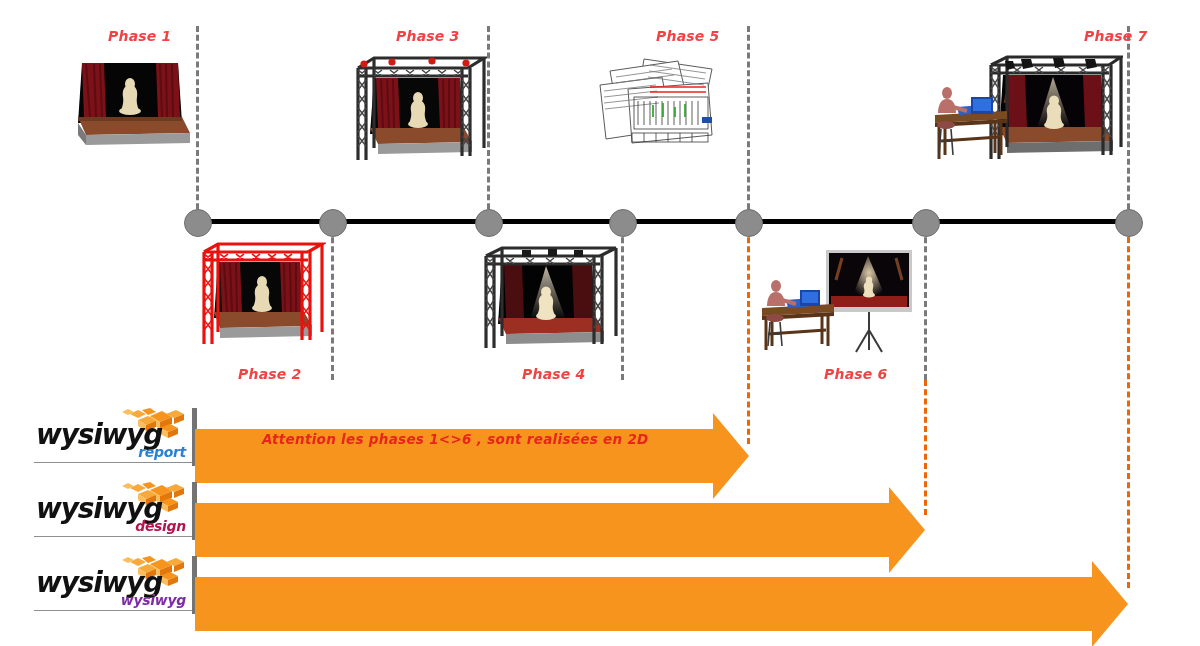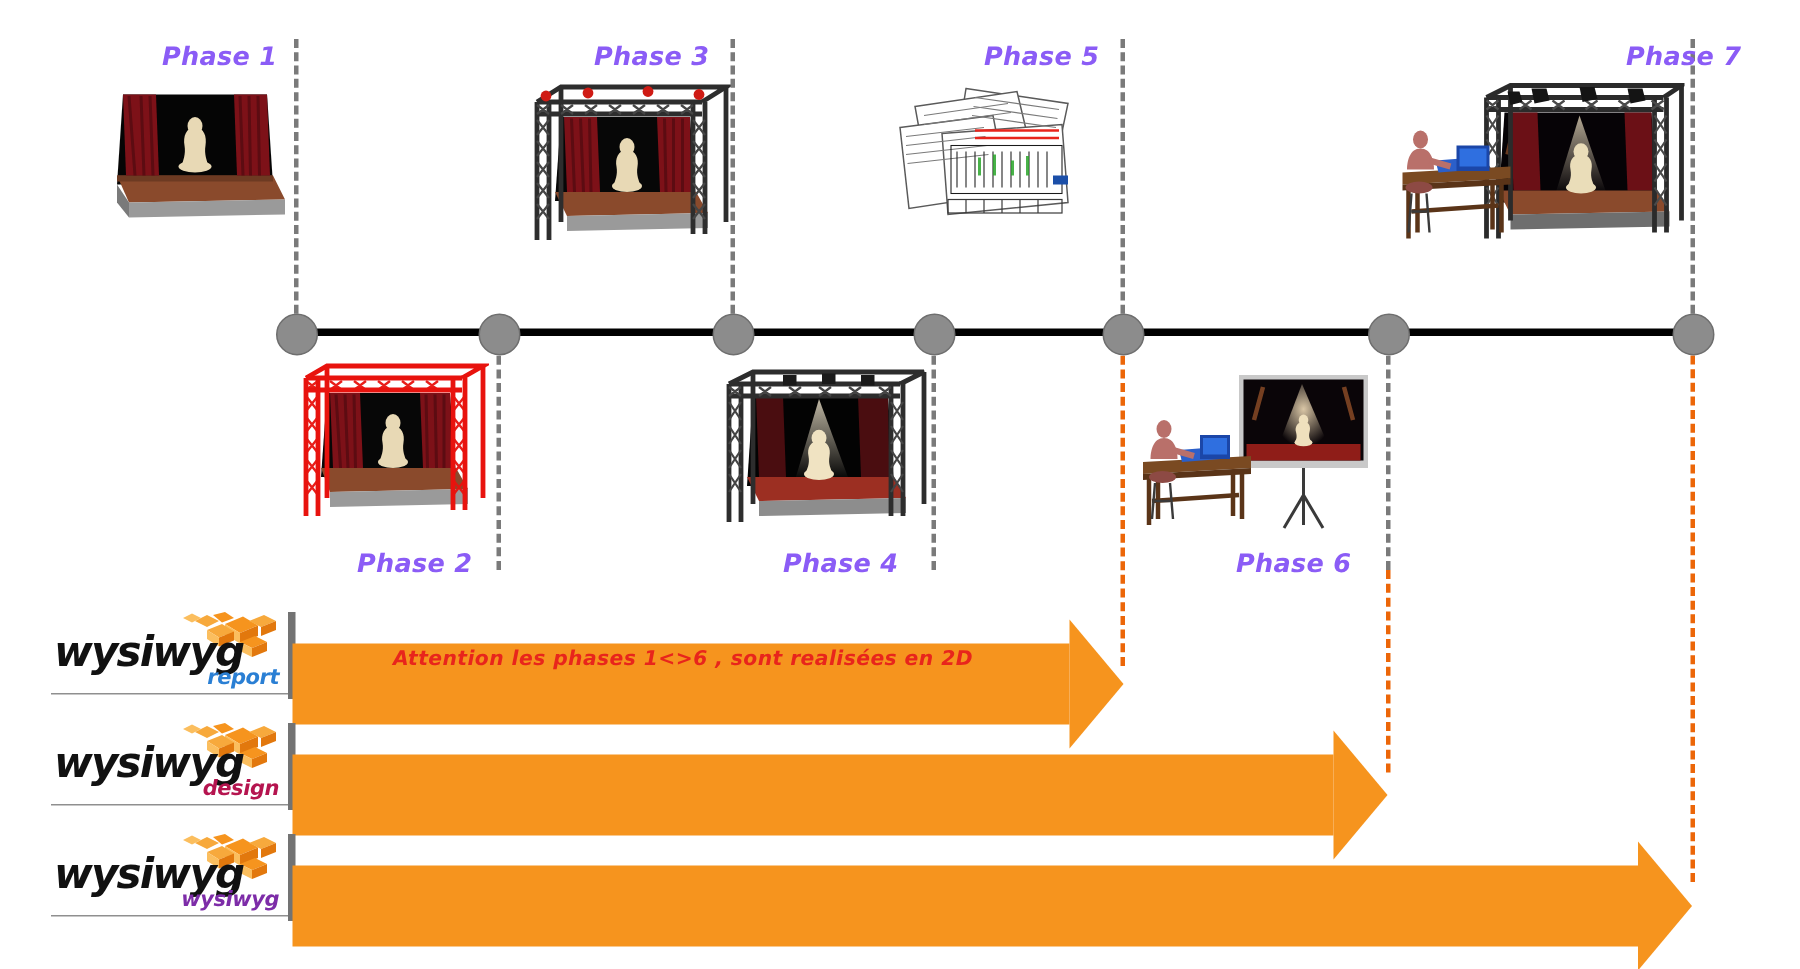--- a/index.html
+++ b/index.html
@@ -6,21 +6,21 @@
   body{
     width:1200px;height:646px;position:relative;overflow:hidden;
     background:#ffffff;
     font-family:"DejaVu Sans","Liberation Sans",sans-serif;
   }
   .stage{position:absolute;left:0;top:0;width:1200px;height:646px;}
 
   
   .phase-label{
     position:absolute;font-style:italic;font-weight:bold;
-    font-size:17px;color:#8b5cf6;white-space:nowrap;
+    font-size:14px;color:#ef4444;white-space:nowrap;
     letter-spacing:.2px;
   }
 
   
   .timeline-line{
     position:absolute;left:190px;top:219px;width:940px;height:5px;
     background:#000;
   }
   .node{
     position:absolute;width:26px;height:26px;border-radius:50%;

